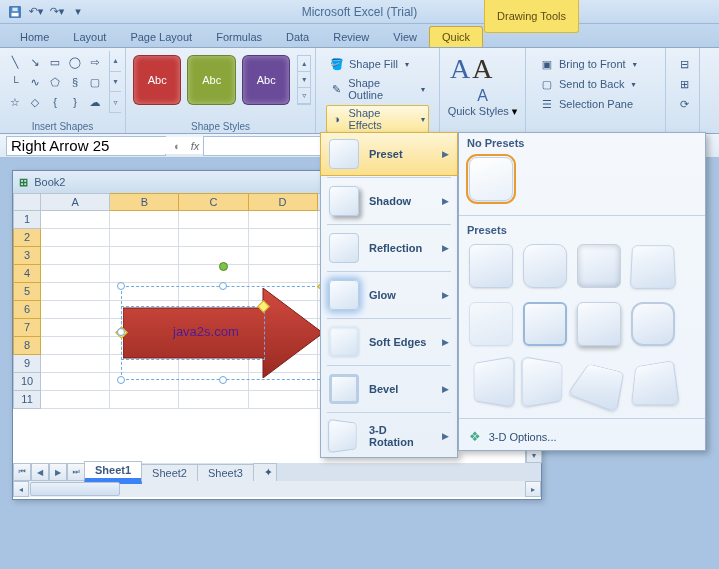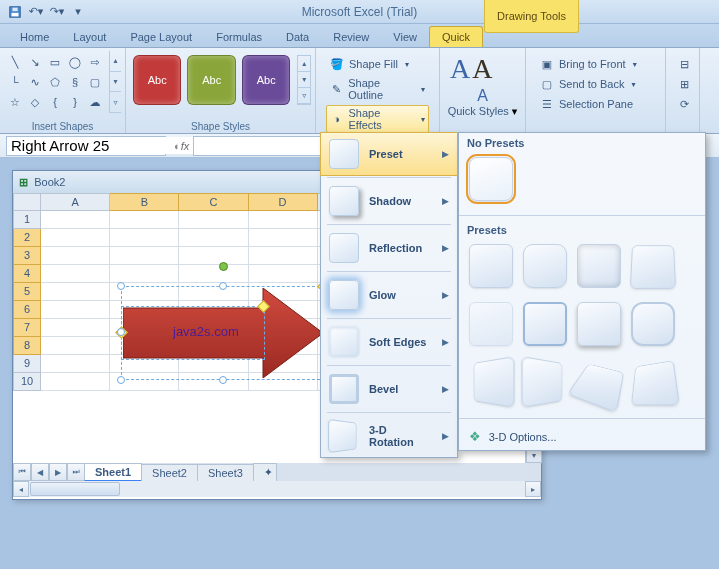--- a/index.html
+++ b/index.html
@@ -31,21 +31,21 @@
 .cmd-icon{width:14px;height:14px;display:flex;align-items:center;justify-content:center;}
 .wordart{display:flex;padding:4px 6px;gap:10px;}
 .big-a{font-size:28px;font-family:"Times New Roman",serif;line-height:1;}
 .wa-label{color:#3b5a82;margin-top:2px;}
 .arrange-cmds{display:flex;flex-direction:column;gap:2px;padding:4px 6px 0;}
 .namebox-row{height:24px;background:linear-gradient(#eef4fb,#e0eaf4);display:flex;align-items:center;border-bottom:1px solid #a9c0da;}
 .namebox{width:160px;height:20px;background:#fff;border:1px solid #a9c0da;margin-left:6px;display:flex;align-items:center;padding:0 4px;}
 .namebox input{flex:1;border:none;outline:none;font-size:15px;}
 .nb-dd{color:#4a6d94;font-size:8px;padding:0 2px;}
 .fx-btns{display:flex;gap:4px;margin-left:8px;color:#888;}
-.fx-label{font-style:italic;color:#6a6a6a;}
+.fx-label{margin-left:10px;font-style:italic;color:#6a6a6a;}
 .formula-bar{flex:1;height:20px;background:#fff;border:1px solid #a9c0da;margin-left:4px;margin-right:20px;}
 .workspace{position:absolute;top:158px;left:0;right:0;bottom:0;background:#a9c4e2;padding:12px;}
 .book-window{width:530px;height:330px;background:#fff;border:1px solid #6b8bb0;box-shadow:2px 2px 6px rgba(0,0,0,.2);position:relative;}
 .book-title{height:22px;background:linear-gradient(#e3edf8,#cadded);display:flex;align-items:center;padding:0 6px;gap:6px;color:#3b5a82;}
 .book-title .xl-icon{color:#2a7e3f;font-weight:bold;}
 .grid-area{position:absolute;top:22px;left:0;right:16px;bottom:36px;overflow:hidden;}
 .col-headers{display:flex;height:18px;}
 .corner{width:30px;background:#e6ecf4;border:1px solid #b9c5d4;}
 .col-h{width:74px;background:#e6ecf4;border:1px solid #b9c5d4;border-left:none;text-align:center;color:#3b5a82;line-height:16px;}
 .col-h.sel{background:#f8d88c;border-color:#d6a840;}
@@ -55,21 +55,21 @@
 .row-h.sel{background:#f8d88c;border-color:#d6a840;}
 .cell{width:74px;border-right:1px solid #d6dde6;border-bottom:1px solid #d6dde6;}
 .vscroll{position:absolute;top:22px;right:0;bottom:36px;width:16px;background:#e6ecf4;border-left:1px solid #b9c5d4;}
 .vscroll .arrow,.hscroll .arrow{height:16px;width:16px;background:linear-gradient(#f4f7fb,#dde7f2);border:1px solid #b3c3d6;display:flex;align-items:center;justify-content:center;font-size:8px;color:#4a6d94;}
 .vscroll .thumb{height:40px;margin:1px;background:linear-gradient(#eaf1f9,#cfdef0);border:1px solid #afc2d8;border-radius:2px;}
 .bottom-bar{position:absolute;bottom:0;left:0;right:0;height:36px;}
 .sheet-tabs{height:18px;display:flex;align-items:center;background:#d8e2ee;}
 .nav-btns{display:flex;}
 .nav-btn{width:18px;height:18px;background:linear-gradient(#f4f7fb,#dde7f2);border:1px solid #b3c3d6;display:flex;align-items:center;justify-content:center;font-size:8px;color:#4a6d94;}
 .sheet-tab{padding:2px 10px;background:#e6ecf4;border:1px solid #b3c3d6;border-bottom:none;margin-left:-1px;color:#3b5a82;}
-.sheet-tab.active{background:#fff;font-weight:bold;border-bottom:1px solid #3b82f6;}
+.sheet-tab.active{background:#fff;font-weight:bold;border-bottom:6px solid #3b82f6;}
 .hscroll{height:16px;display:flex;background:#e6ecf4;}
 .hscroll .track{flex:1;position:relative;}
 .hscroll .thumb{position:absolute;left:1px;top:1px;height:14px;width:90px;background:linear-gradient(#eaf1f9,#cfdef0);border:1px solid #afc2d8;border-radius:2px;}
 
 .arrow-shape{position:absolute;left:110px;top:75px;}
 .arrow-body{width:180px;height:112px;position:relative;}
 .arrow-svg{position:absolute;left:0;top:20px;}
 .arrow-text{position:absolute;left:50px;top:56px;color:#4c1d95;font-size:13px;}
 .sel-box{position:absolute;border:1px dashed #6fa9df;}
 .handle{position:absolute;width:8px;height:8px;background:#fff;border:1px solid #6fa9df;border-radius:50%;}
@@ -369,20 +369,30 @@
           <div class="row">
             <div class="row-h">10</div>
             <div class="cell"></div>
             <div class="cell"></div>
             <div class="cell"></div>
             <div class="cell"></div>
             <div class="cell"></div>
             <div class="cell"></div>
             <div class="cell"></div>
           </div>
+          <div class="row">
+            <div class="row-h">11</div>
+            <div class="cell"></div>
+            <div class="cell"></div>
+            <div class="cell"></div>
+            <div class="cell"></div>
+            <div class="cell"></div>
+            <div class="cell"></div>
+            <div class="cell"></div>
+          </div>
         </div>
 
       <div class="arrow-shape">
         <div class="arrow-body">
           <svg class="arrow-svg" width="200" height="90" viewBox="0 0 200 90">
             <defs>
                 <linearGradient id="rg" x1="0" y1="0" x2="0" y2="1">
               <stop offset="0" stop-color="#d14a3f"></stop>
                   <stop offset="1" stop-color="#9a2a22"></stop>
             </linearGradient>

